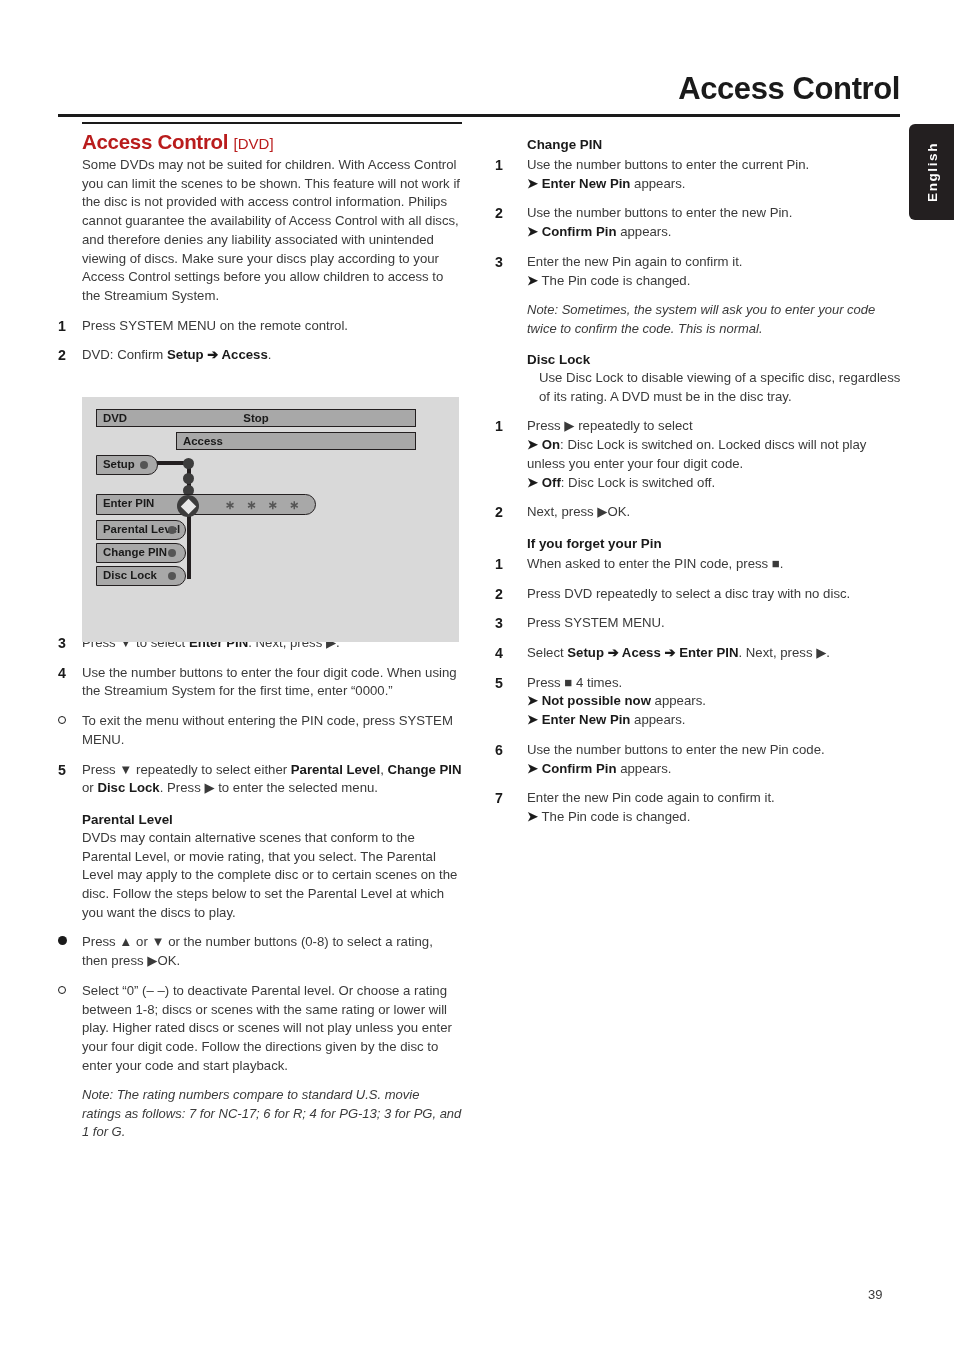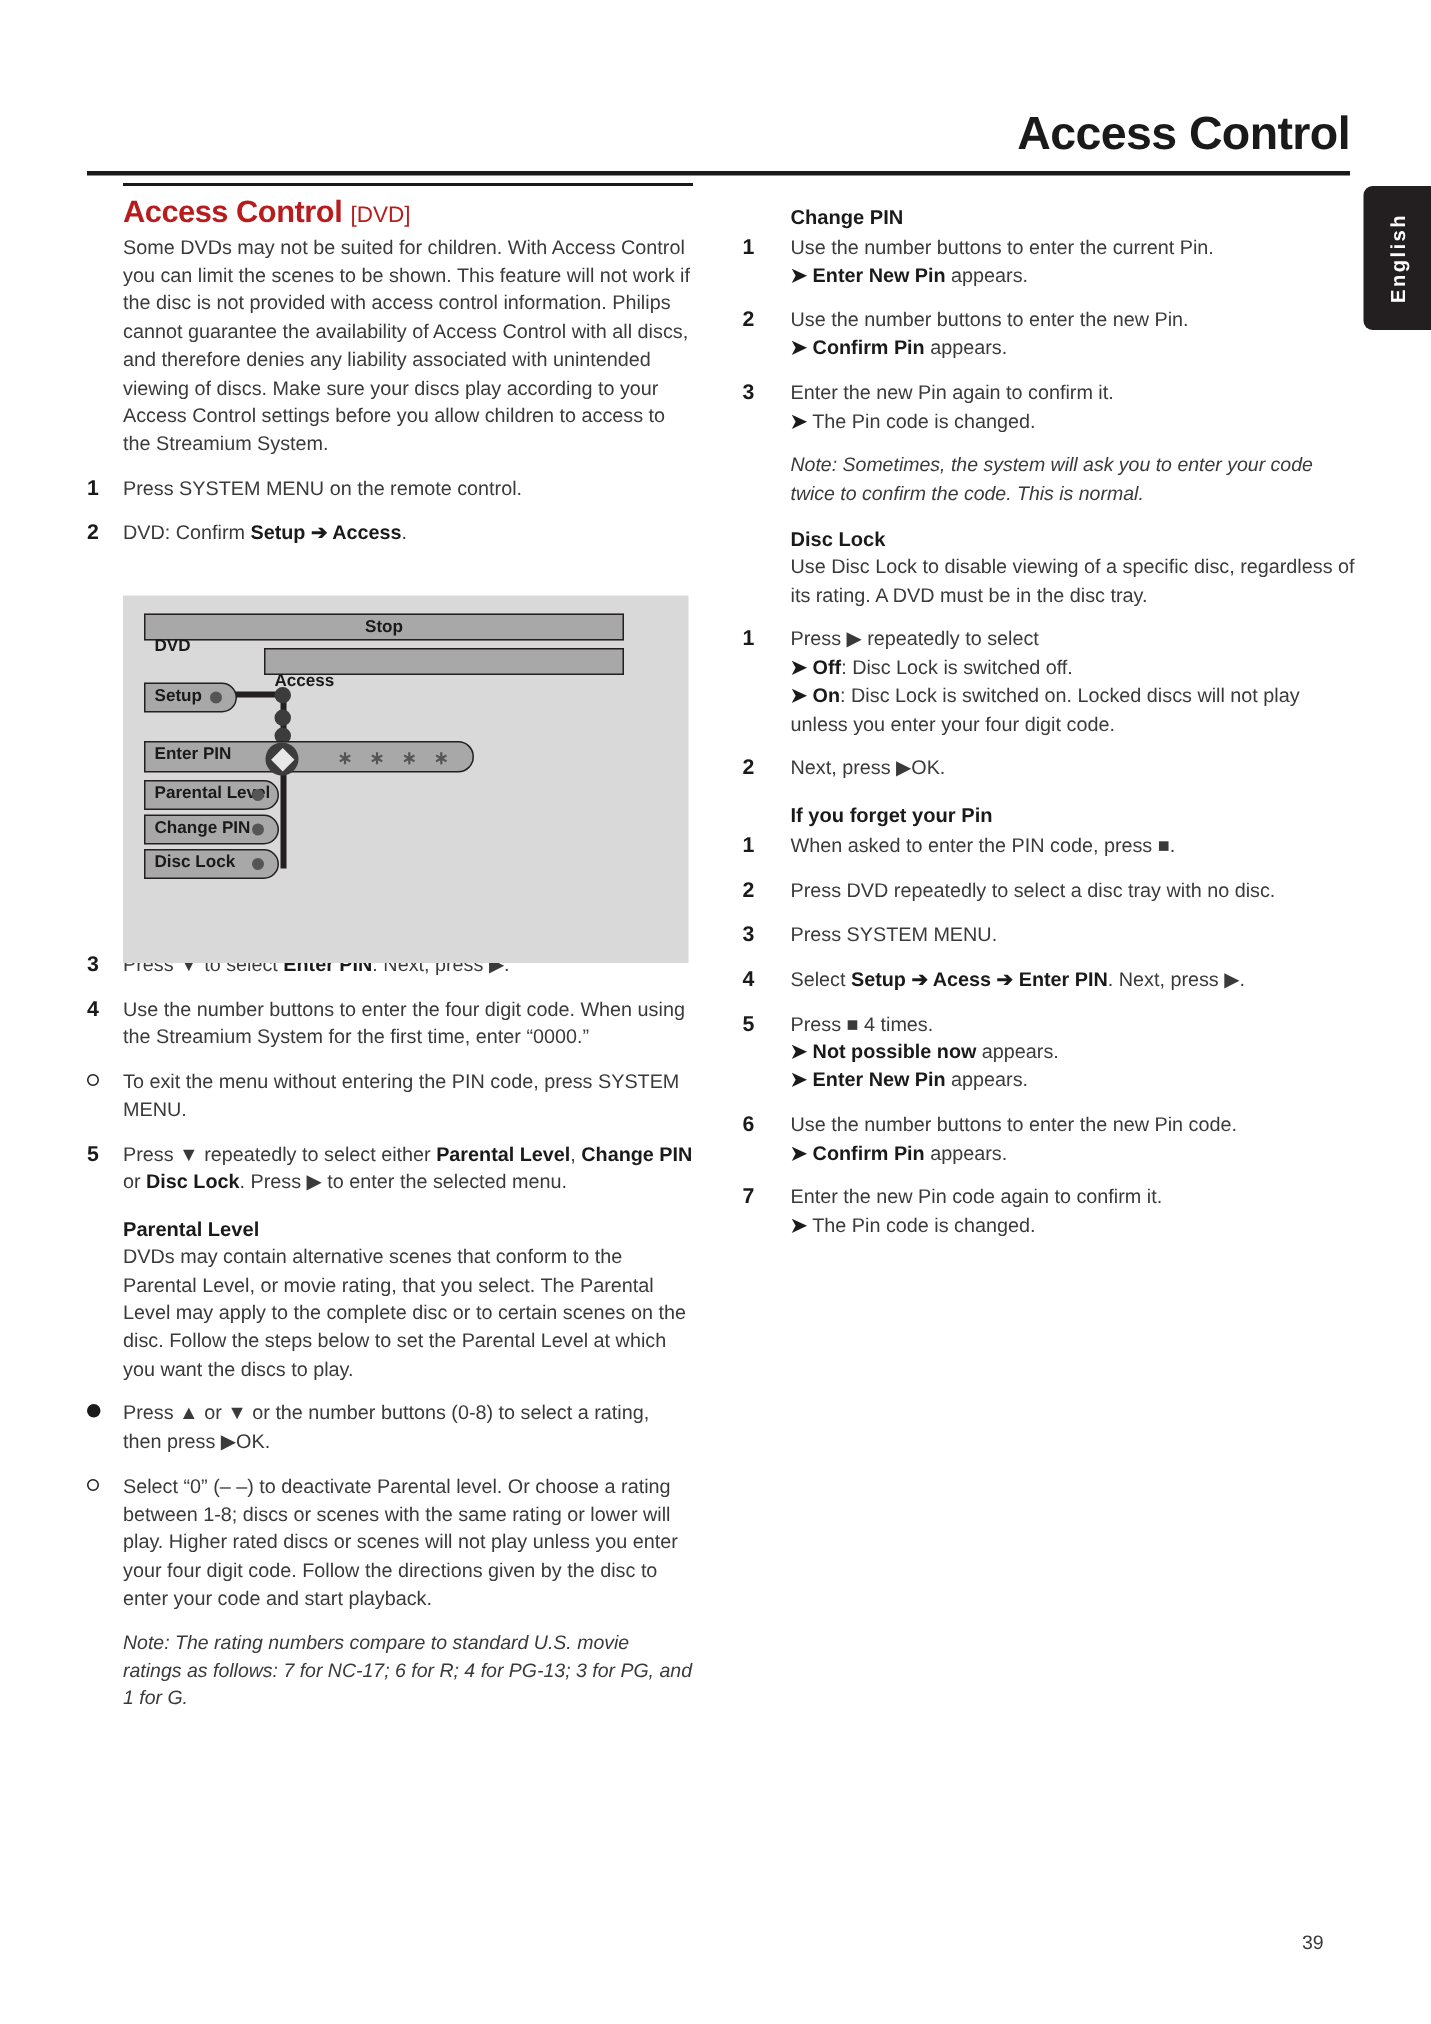--- a/index.html
+++ b/index.html
@@ -69,21 +69,21 @@
     line-height: 18px;
   }
   h3.subhead.nomargin { margin-top: 14px; }
 
   p.note {
     font-size: 13px; line-height: 18.4px; font-style: italic;
     color: #3a3a3a; margin-left: 24px; margin-top: 11px;
   }
   .col-right p.note { margin-left: 32px; }
   .col-right h3.subhead { margin-left: 32px; }
-  .col-right p.body { margin-left: 32px; }
+  .col-right p.body { margin-left: 44px; }
 
   
   .step {
     position: relative; margin-top: 11px;
     padding-left: 24px;
     font-size: 13.2px; line-height: 18.7px; color: #3a3a3a;
   }
   .col-right .step { padding-left: 32px; }
   .step .marker {
     position: absolute; left: 0; top: 0;
@@ -117,21 +117,21 @@
     background: #d9d9d9;
   }
   .osd .bar {
     position: absolute;
     background: #a8a8a8;
     border: 1.6px solid #231f20;
     height: 18px;
     font-size: 11.4px; font-weight: bold; color: #1a1a1a;
     line-height: 15px;
   }
-  .osd .bar .lbl { position: absolute; left: 6px; top: 14px; }
+  .osd .bar .lbl { position: absolute; left: 6px; top: 1px; }
   .osd .bar .lbl-c { position: absolute; left: 50%; top: 1px; transform: translateX(-50%); }
 
   .osd-dvd    { left: 14px;  top: 12px;  width: 320px; }
   .osd-access { left: 94px;  top: 35px;  width: 240px; }
 
   .osd .pill {
     position: absolute; background: #a8a8a8;
     border: 1.6px solid #231f20;
     border-radius: 0 11px 11px 0;
     height: 20px;
@@ -332,22 +332,22 @@
     </div>
 
     <p class="note">Note: Sometimes, the system will ask you to enter your code twice to confirm the code. This is normal.</p>
 
     <h3 class="subhead">Disc Lock</h3>
     <p class="body">Use Disc Lock to disable viewing of a specific disc, regardless of its rating. A DVD must be in the disc tray.</p>
 
     <div class="step">
       <span class="marker">1</span>
       <span>Press ▶ repeatedly to select</span>
+      <span class="arrowline"><b>➤</b> <b>On</b><span>: Disc Lock is switched on. Locked discs will not play unless you enter your four digit code.</span></span>
       <span class="arrowline"><b>➤</b> <b>Off</b><span>: Disc Lock is switched off.</span></span>
-      <span class="arrowline"><b>➤</b> <b>On</b><span>: Disc Lock is switched on. Locked discs will not play unless you enter your four digit code.</span></span>
     </div>
 
     <div class="step">
       <span class="marker">2</span>
       <span>Next, press ▶OK.</span>
     </div>
 
 
     <h3 class="subhead">If you forget your Pin</h3>
 

